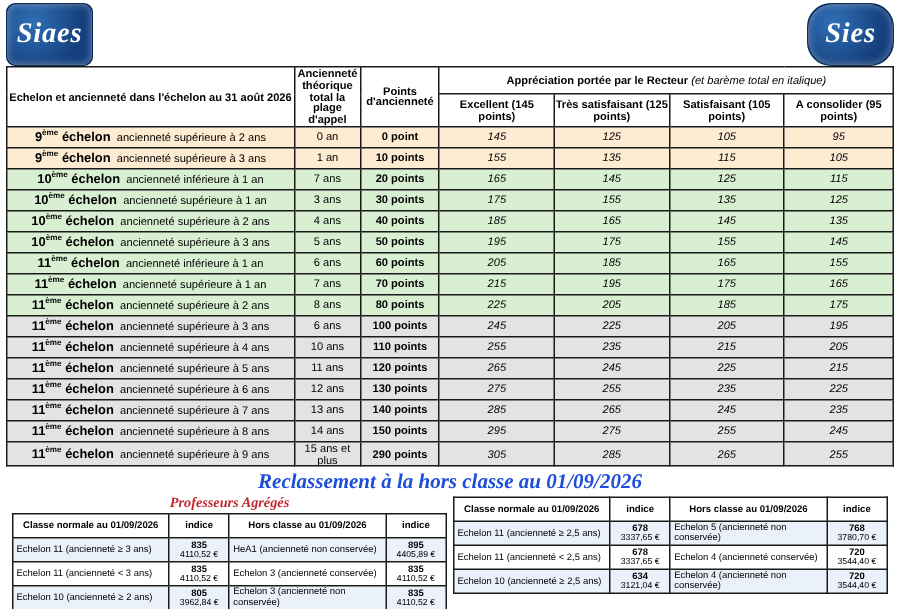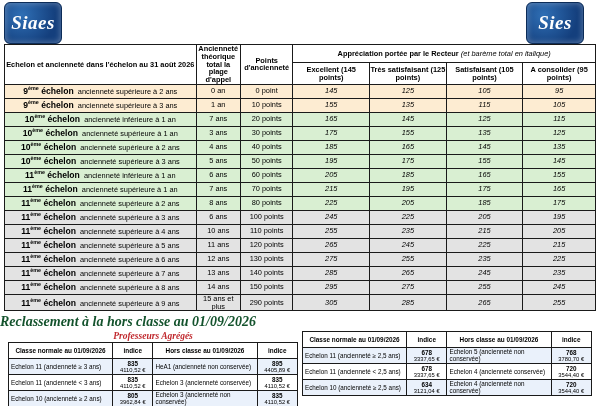--- a/index.html
+++ b/index.html
@@ -20,21 +20,21 @@
     background:radial-gradient(circle at 30% 30%,#2f6fb5,#143f7d 70%);
     border:1px solid #0c2c58;
     color:#fff;
     display:flex;align-items:center;justify-content:center;
     font-family:"Liberation Serif", serif;
     font-style:italic;font-weight:bold;font-size:19px;
     letter-spacing:0.5px;
     box-shadow:inset 0 0 6px rgba(255,255,255,.35);
   }
   .logo.left{left:4px;}
-  .logo.right{right:16px;}
+  .logo.right{right:4px;border-radius:16px;}
   .title-wrap{position:absolute;left:64px;right:64px;top:0;text-align:center;}
   .main-title{
     font-family:"Liberation Serif", serif;
     font-size:16.5px;font-weight:bold;font-style:italic;
     color:#1b3f86;margin-top:3px;letter-spacing:.2px;
   }
   .sub-title{
     font-family:"Liberation Serif", serif;
     font-size:11.5px;font-weight:bold;font-style:italic;
     color:#c0282d;margin-top:3px;
@@ -54,32 +54,33 @@
   .main-table th{background:#ffffff;font-weight:bold;}
   .th-tall{height:34px;}
   .th-ech{font-size:9px;}
   .th-anc{font-size:6.2px;line-height:1.15;}
   .th-pts{font-size:9px;}
   .th-app{font-size:9px;}
   .th-app i{font-style:italic;font-weight:normal;font-size:7.4px;}
   .col-grade{text-align:left;padding-left:3px;font-size:7.6px;}
   .col-grade b{font-size:8.6px;}
   .col-grade sup{font-size:5.4px;}
-  .pts{font-weight:normal;font-size:8.4px;}
+  .pts{font-weight:bold;font-size:8.4px;}
   .val{font-style:italic;font-size:7.6px;}
   .row-a{background:#fdecd2;}
   .row-b{background:#d9efd2;}
   .row-c{background:#e3e3e3;}
   .anc{font-size:7px;}
 
   
   .reclass-title{
+    text-align:center;
     font-family:"Liberation Serif", serif;
     font-size:14px;font-style:italic;font-weight:bold;
-    color:#14532d;margin:3px 0 1px;
+    color:#1d4ed8;margin:3px 0 1px;
   }
   .two-col{display:flex;gap:4px;padding:0 8px;}
   .col{flex:1;}
   .col-head{
     text-align:center;
     font-family:"Liberation Serif", serif;
     font-size:9.5px;font-style:italic;font-weight:bold;
     color:#c0282d;margin-bottom:1px;
   }
   .rc-table{width:100%;table-layout:fixed;}

